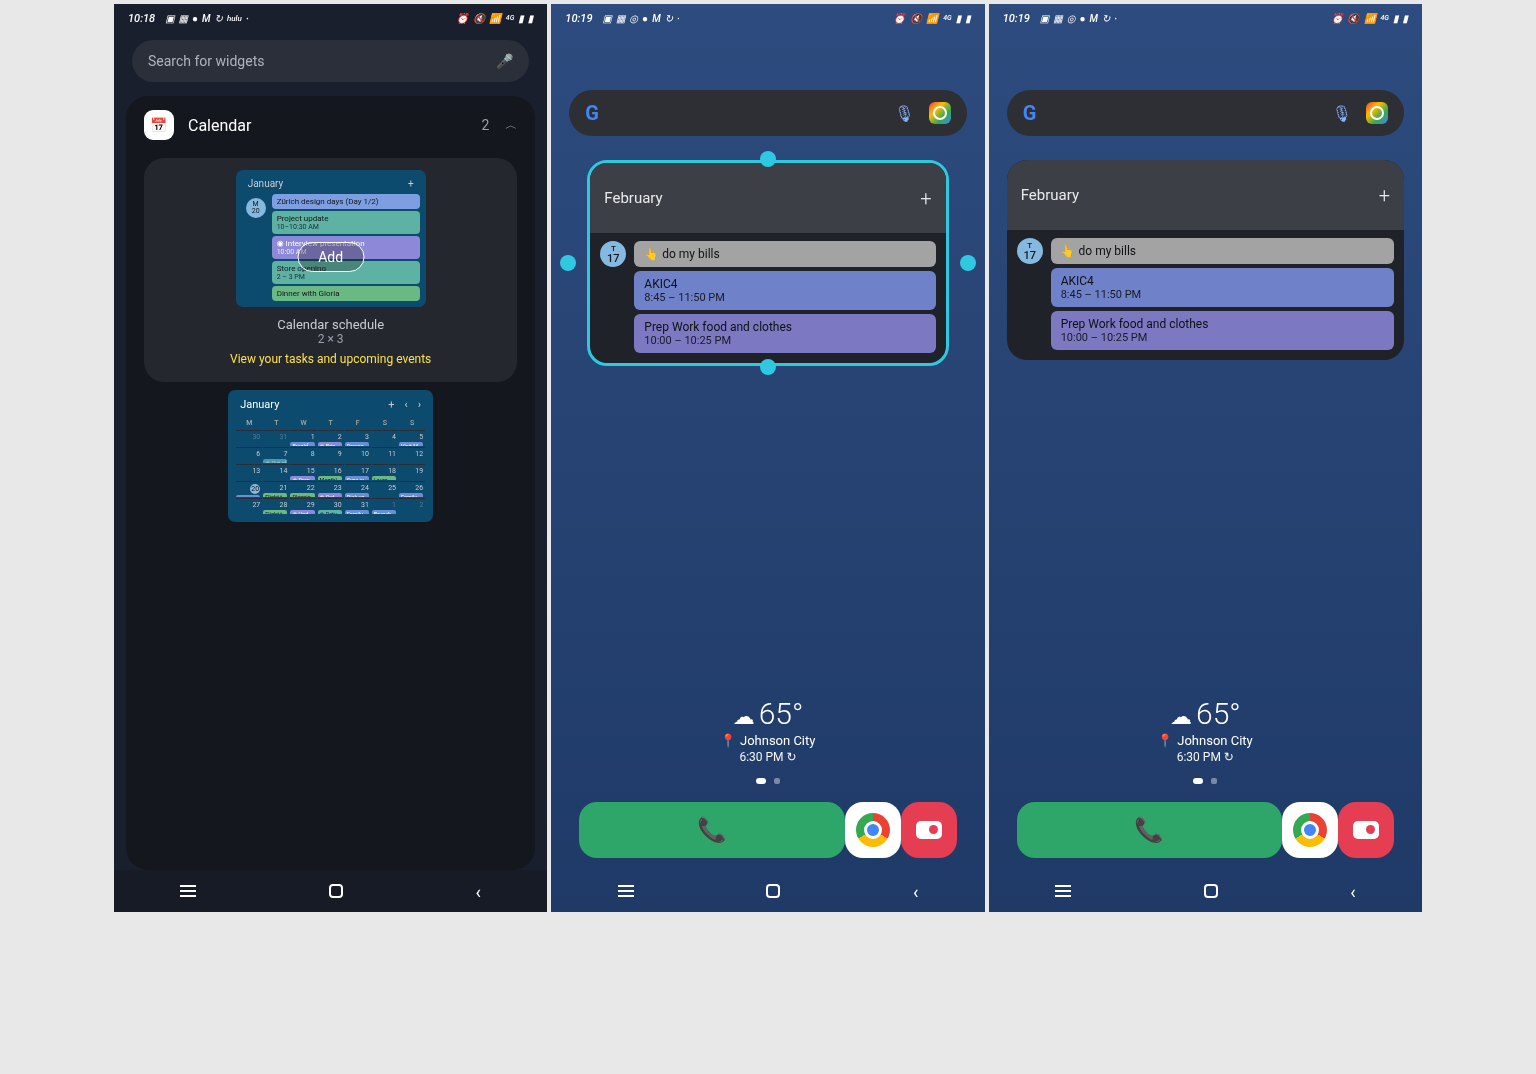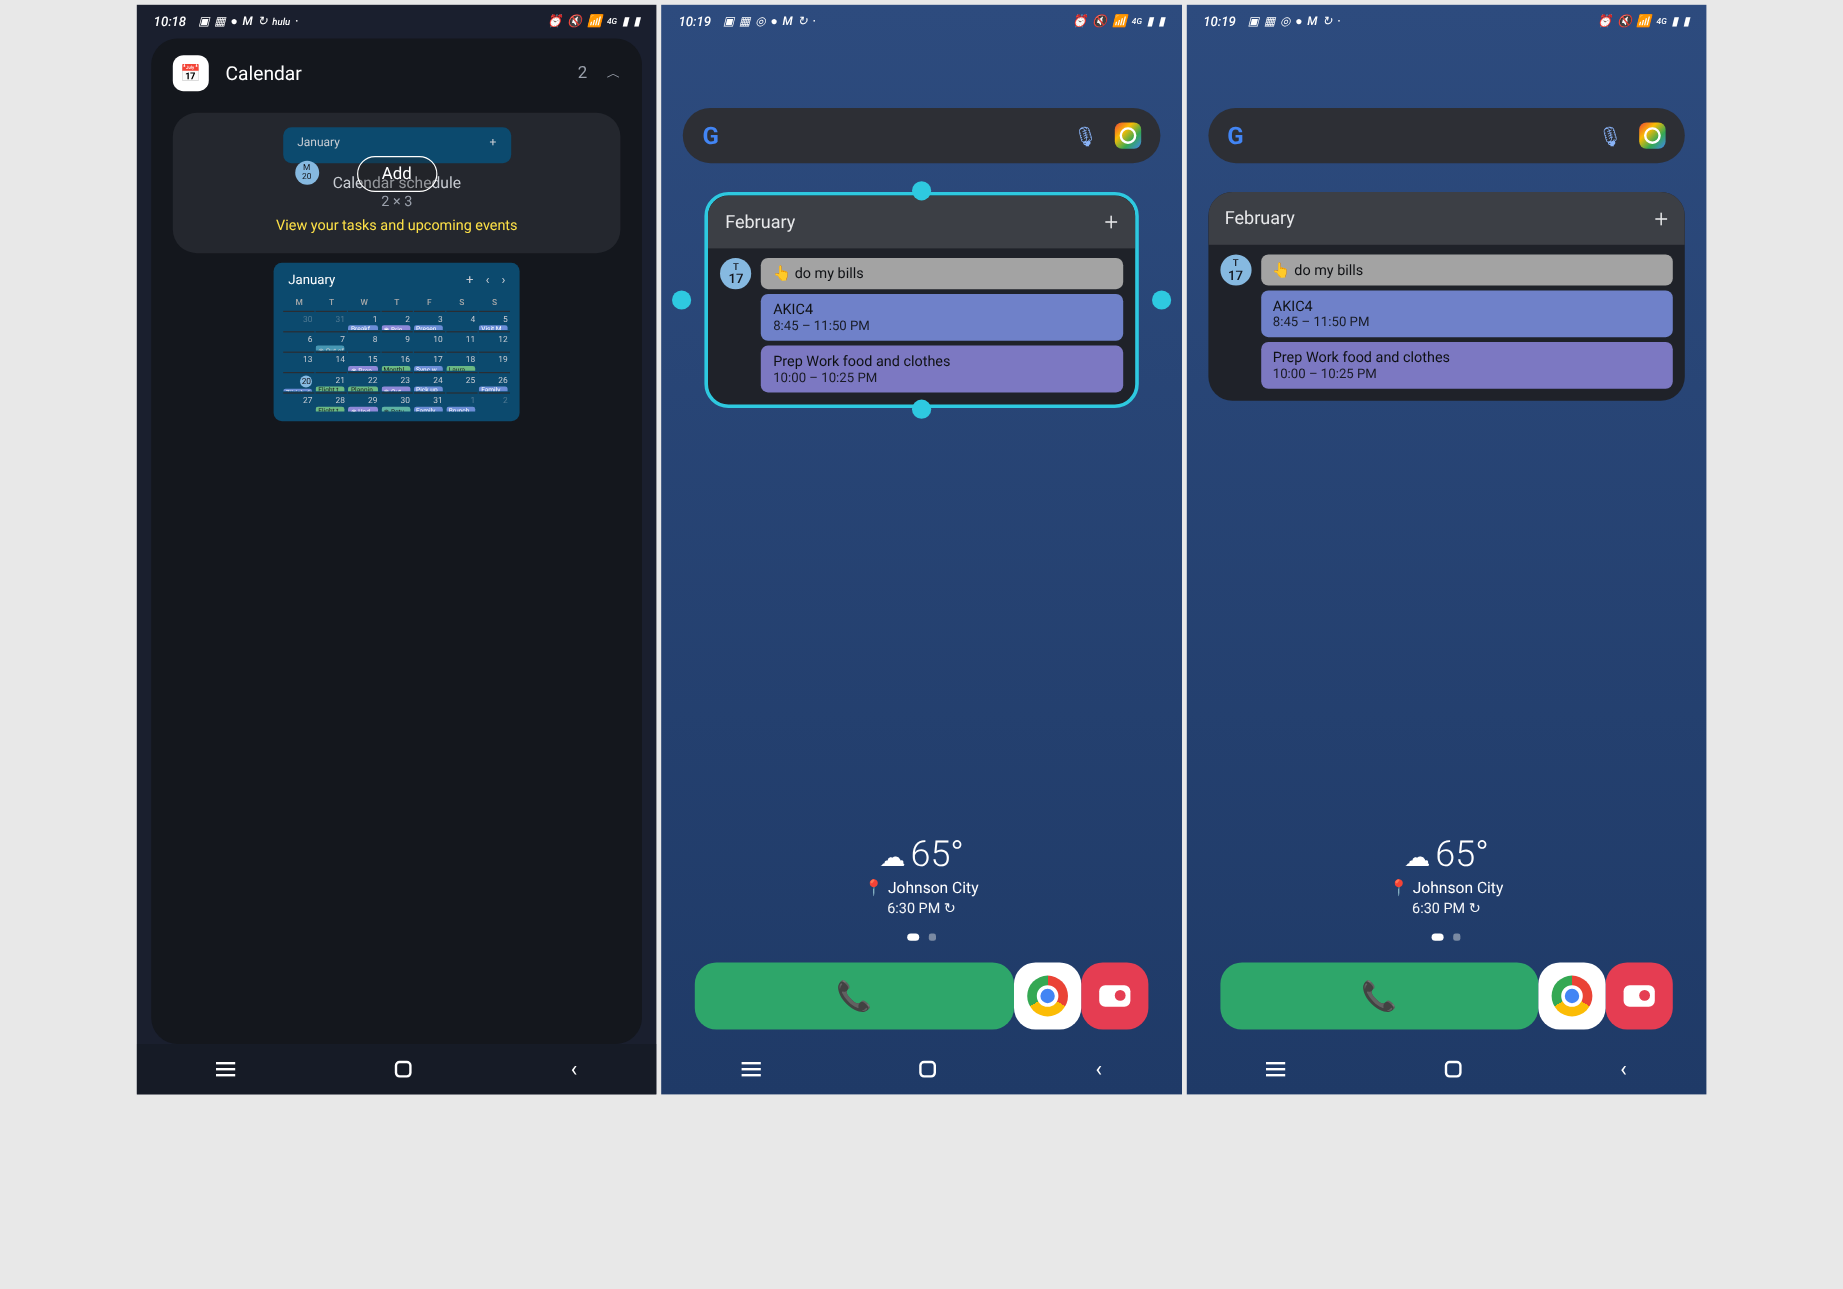--- a/index.html
+++ b/index.html
@@ -153,21 +153,21 @@
     margin:0 18px;background:#1f2229;border-radius:20px;overflow:hidden;position:relative;
   }
   .calwidget.resize{border:3px solid #2ec9e0;}
   .rh{width:16px;height:16px;background:#2ec9e0;border-radius:50%;position:absolute;}
   .rh.t{top:-9px;left:50%;transform:translateX(-50%);}
   .rh.b{bottom:-9px;left:50%;transform:translateX(-50%);}
   .rh.l{left:-9px;top:50%;transform:translateY(-50%);}
   .rh.r{right:-9px;top:50%;transform:translateY(-50%);}
   .calwrap{position:relative;margin:0 18px;}
 
-  .cwhead{background:#3c3f45;padding:10px 14px;display:flex;align-items:center;color:#e8e9eb;font-size:15px;text-align:center;}
+  .cwhead{background:#3c3f45;padding:23px 14px;display:flex;align-items:center;color:#e8e9eb;font-size:15px;text-align:center;}
   .cwhead .plus{margin-left:auto;font-size:20px;font-weight:300;}
   .cwbody{padding:8px 10px 10px;position:relative;}
   .cwdate{position:absolute;left:10px;top:8px;width:26px;height:26px;border-radius:50%;background:#86b9e0;color:#14171d;display:flex;flex-direction:column;align-items:center;justify-content:center;font-size:8px;line-height:1;font-weight:500;}
   .cwdate .num{font-size:11px;}
   .cwlist{margin-left:34px;display:flex;flex-direction:column;gap:4px;}
   .cwev{border-radius:6px;padding:6px 10px;font-size:12px;color:#0f1114;}
   .cwev.blue{background:#a3a3a3;}
   .cwev.blue2{background:#6f81c9;color:#0f1114;}
   .cwev.purp{background:#7c78c2;color:#0f1114;}
   .cwev .sub{font-size:11px;opacity:.9;}
@@ -215,39 +215,50 @@
     <span class="ico">·</span>
     <span class="spacer"></span>
     <span class="ico">⏰</span>
     <span class="ico">🔇</span>
     <span class="ico">📶</span>
     <span class="ico" style="font-size:7px">4G</span>
     <span class="ico">▮</span>
     <span class="ico">▮</span>
   </div>
 
+  <div class="widget-search">
+    <span>Search for widgets</span>
+    <span class="mic">🎤</span>
+  </div>
 
   <div class="widget-panel">
     <div class="wp-head">
       <div class="wp-icon">📅</div>
       <div class="wp-title">Calendar</div>
       <div class="wp-count">2</div>
       <div class="wp-chev">︿</div>
     </div>
 
     <div class="widget-card">
       <div class="wprev sched">
         <div class="wprev-head">
           <span>January</span>
           <span class="plus">+</span>
         </div>
         <div class="wprev-date" during-name="date-badge">
           <span>M</span>
           <span>20</span>
         </div>
+        <div class="evlist" id="sched-ev">
+            <div class="ev blue">Zürich design days (Day 1/2)</div>
+            <div class="ev teal">Project update<div class="sub">10–10:30 AM</div></div>
+            <div class="ev purple">◉ Interview presentation<div class="sub">10:00 AM</div></div>
+            <div class="ev teal">Store opening<div class="sub">2 – 3 PM</div></div>
+            <div class="ev green">Dinner with Gloria</div>
+          </div>
       </div>
       <div class="addbtn">Add</div>
       <div class="wname">Calendar schedule</div>
       <div class="wsize">2 × 3</div>
       <div class="wdesc">View your tasks and upcoming events</div>
     </div>
 
     <div class="widget-card" style="background:transparent;padding-top:0;">
       <div class="wprev month">
         <div class="mhead">

